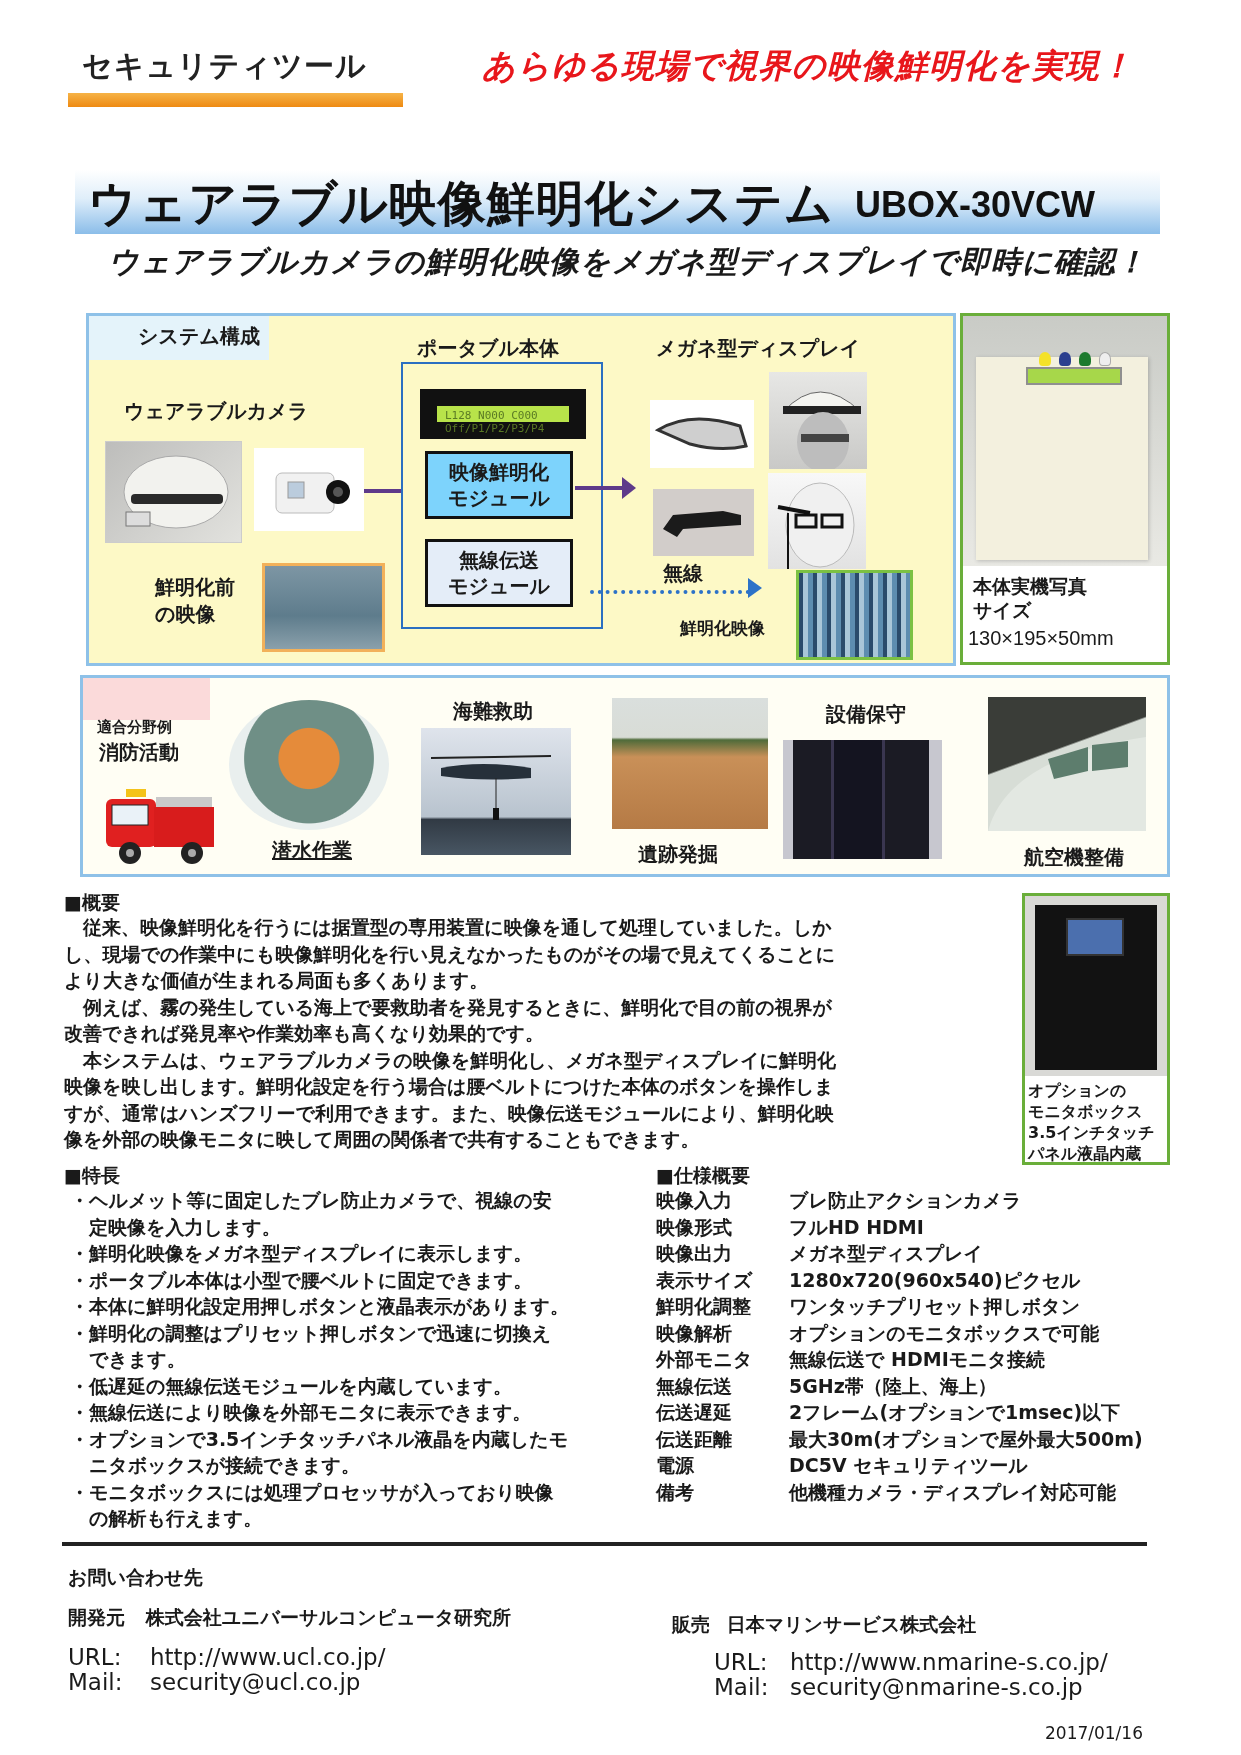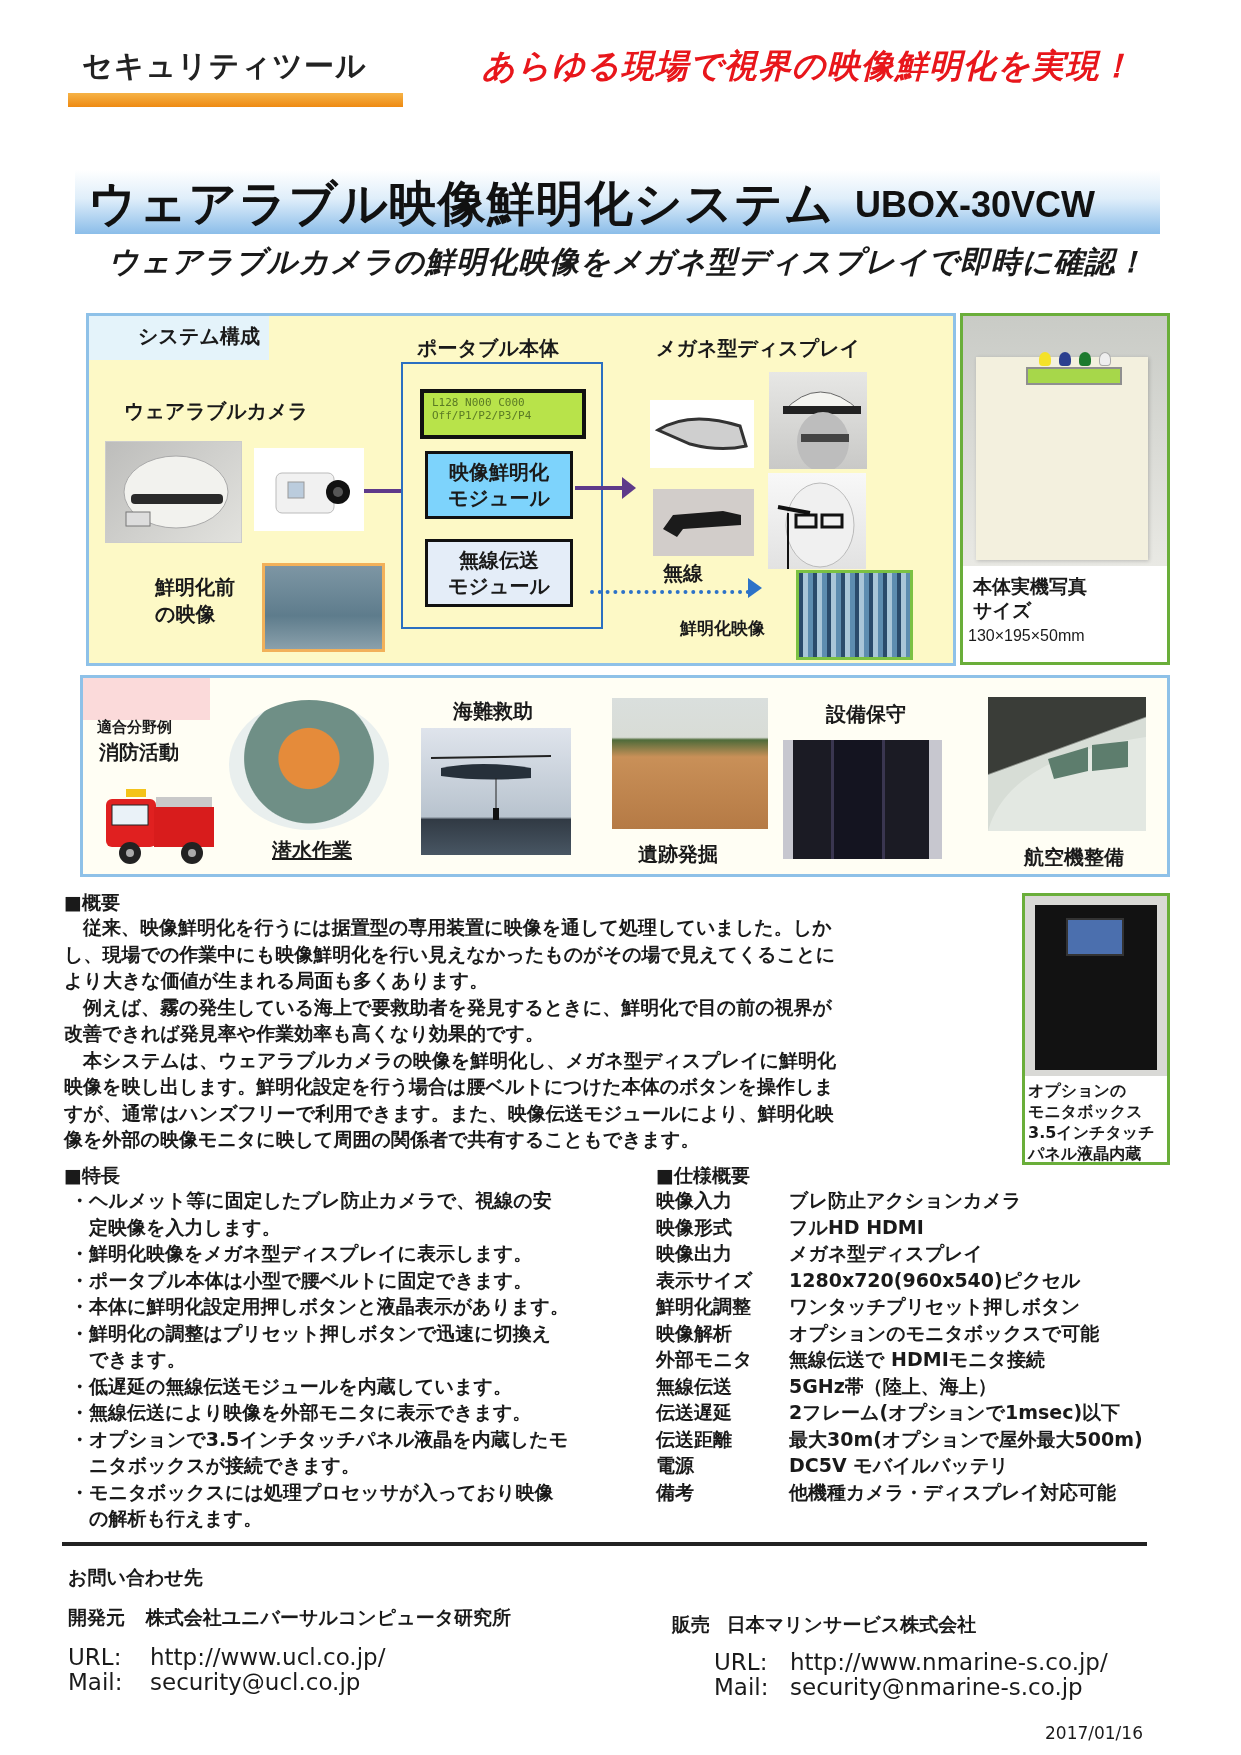--- a/index.html
+++ b/index.html
@@ -17,41 +17,41 @@
   .title-main { left: 88px; top: 172px; font-size: 48px; font-weight: bold; color: #111; letter-spacing: 1px; }
   .title-model { left: 855px; top: 184px; font-size: 36px; font-weight: bold; color: #111; font-family: "Liberation Sans", sans-serif; }
   .subtitle { left: 108px; top: 242px; font-size: 30px; font-weight: bold; font-style: italic; color: #1a1a1a; letter-spacing: 1px; }
 
   
   .sys-panel { left: 86px; top: 313px; width: 870px; height: 353px; background: #fdf9c6; border: 3px solid #8ec1e8; }
   .sys-tab { left: 89px; top: 316px; width: 180px; height: 44px; background: #e4f3fa; }
   .sys-tab-label { left: 104px; top: 323px; font-size: 20px; font-weight: bold; margin-left: 34px; }
   .lbl { font-size: 20px; font-weight: bold; color: #1a1a1a; }
   .portable-box { left: 401px; top: 362px; width: 202px; height: 267px; border: 2px solid #2b6fc1; background: #fdf9c6; }
-  .lcd { left: 420px; top: 389px; width: 166px; height: 50px; background: #111; padding: 4px; }
+  .lcd { left: 420px; top: 389px; width: 166px; height: 50px; background: #111; padding: 17px; }
   .lcd-inner { width: 100%; height: 100%; background: #b8e34a; font-family: "DejaVu Sans Mono", monospace; font-size: 11px; line-height: 13px; color: #5a7a24; padding: 3px 8px; }
   .module { width: 148px; height: 68px; border: 3px solid #111; font-size: 20px; font-weight: bold; text-align: center; line-height: 26px; padding-top: 5px; }
   .module-a { left: 425px; top: 451px; background: #7dd3fc; }
   .module-b { left: 425px; top: 539px; background: #e4edf8; }
 
   .photo { border: 1px solid #ccc; overflow: hidden; }
   .arrow-line { height: 4px; background: #5e3a8a; }
 
   .wireless-label { left: 663px; top: 560px; font-size: 20px; font-weight: bold; }
   .dotted { left: 590px; top: 590px; width: 160px; border-top: 4px dotted #2c72c8; }
   .dotted-head { left: 748px; top: 578px; width: 0; height: 0; border-top: 10px solid transparent; border-bottom: 10px solid transparent; border-left: 14px solid #2c72c8; }
 
   
   .device-card { left: 960px; top: 313px; width: 210px; height: 352px; border: 3px solid #6aae3a; background: #fff; }
   .device-photo { left: 963px; top: 316px; width: 204px; height: 250px; background: linear-gradient(#c9cbc6, #e9e9e4); }
   .device-body { left: 976px; top: 357px; width: 172px; height: 203px; background: #f3f0de; box-shadow: 1px 1px 4px rgba(0,0,0,0.2); }
   .device-lcd { left: 1026px; top: 367px; width: 96px; height: 18px; background: #a7d74a; border: 2px solid #8f8f8f; }
   .knob { width: 12px; height: 14px; border-radius: 50% 50% 30% 30%; top: 352px; }
   .device-caption { left: 973px; top: 574px; font-size: 19px; font-weight: bold; line-height: 24px; }
-  .device-size { left: 968px; top: 627px; font-size: 16px; font-family: "Liberation Sans", sans-serif; }
+  .device-size { left: 968px; top: 627px; font-size: 20px; font-family: "Liberation Sans", sans-serif; }
 
   
   .app-panel { left: 80px; top: 675px; width: 1090px; height: 202px; background: #fffef4; border: 3px solid #8ec1e8; }
   .app-tab { left: 83px; top: 678px; width: 127px; height: 42px; background: #fbdada; }
   .app-tab-label { left: 97px; top: 718px; font-size: 15px; font-weight: bold; }
   .app-lbl { font-size: 20px; font-weight: bold; }
 
   
   .sec-head { font-size: 19px; font-weight: bold; }
   .para { font-size: 19px; font-weight: bold; line-height: 26.5px; color: #1a1a1a; }
@@ -307,21 +307,21 @@
   <div class="spec-row">
       <span class="spec-key">伝送遅延</span>
       <span>2フレーム(オプションで1msec)以下</span>
     </div>
   <div class="spec-row">
       <span class="spec-key">伝送距離</span>
       <span>最大30m(オプションで屋外最大500m)</span>
     </div>
   <div class="spec-row">
       <span class="spec-key">電源</span>
-      <span>DC5V モバイルバッテリ</span>
+      <span>DC5V セキュリティツール</span>
     </div>
   <div class="spec-row">
       <span class="spec-key">備考</span>
       <span>他機種カメラ・ディスプレイ対応可能</span>
     </div>
 </div>
 
 <div class="abs hr"></div>
 <div class="abs contact" style="left:68px;top:1565px;">お問い合わせ先</div>
 

